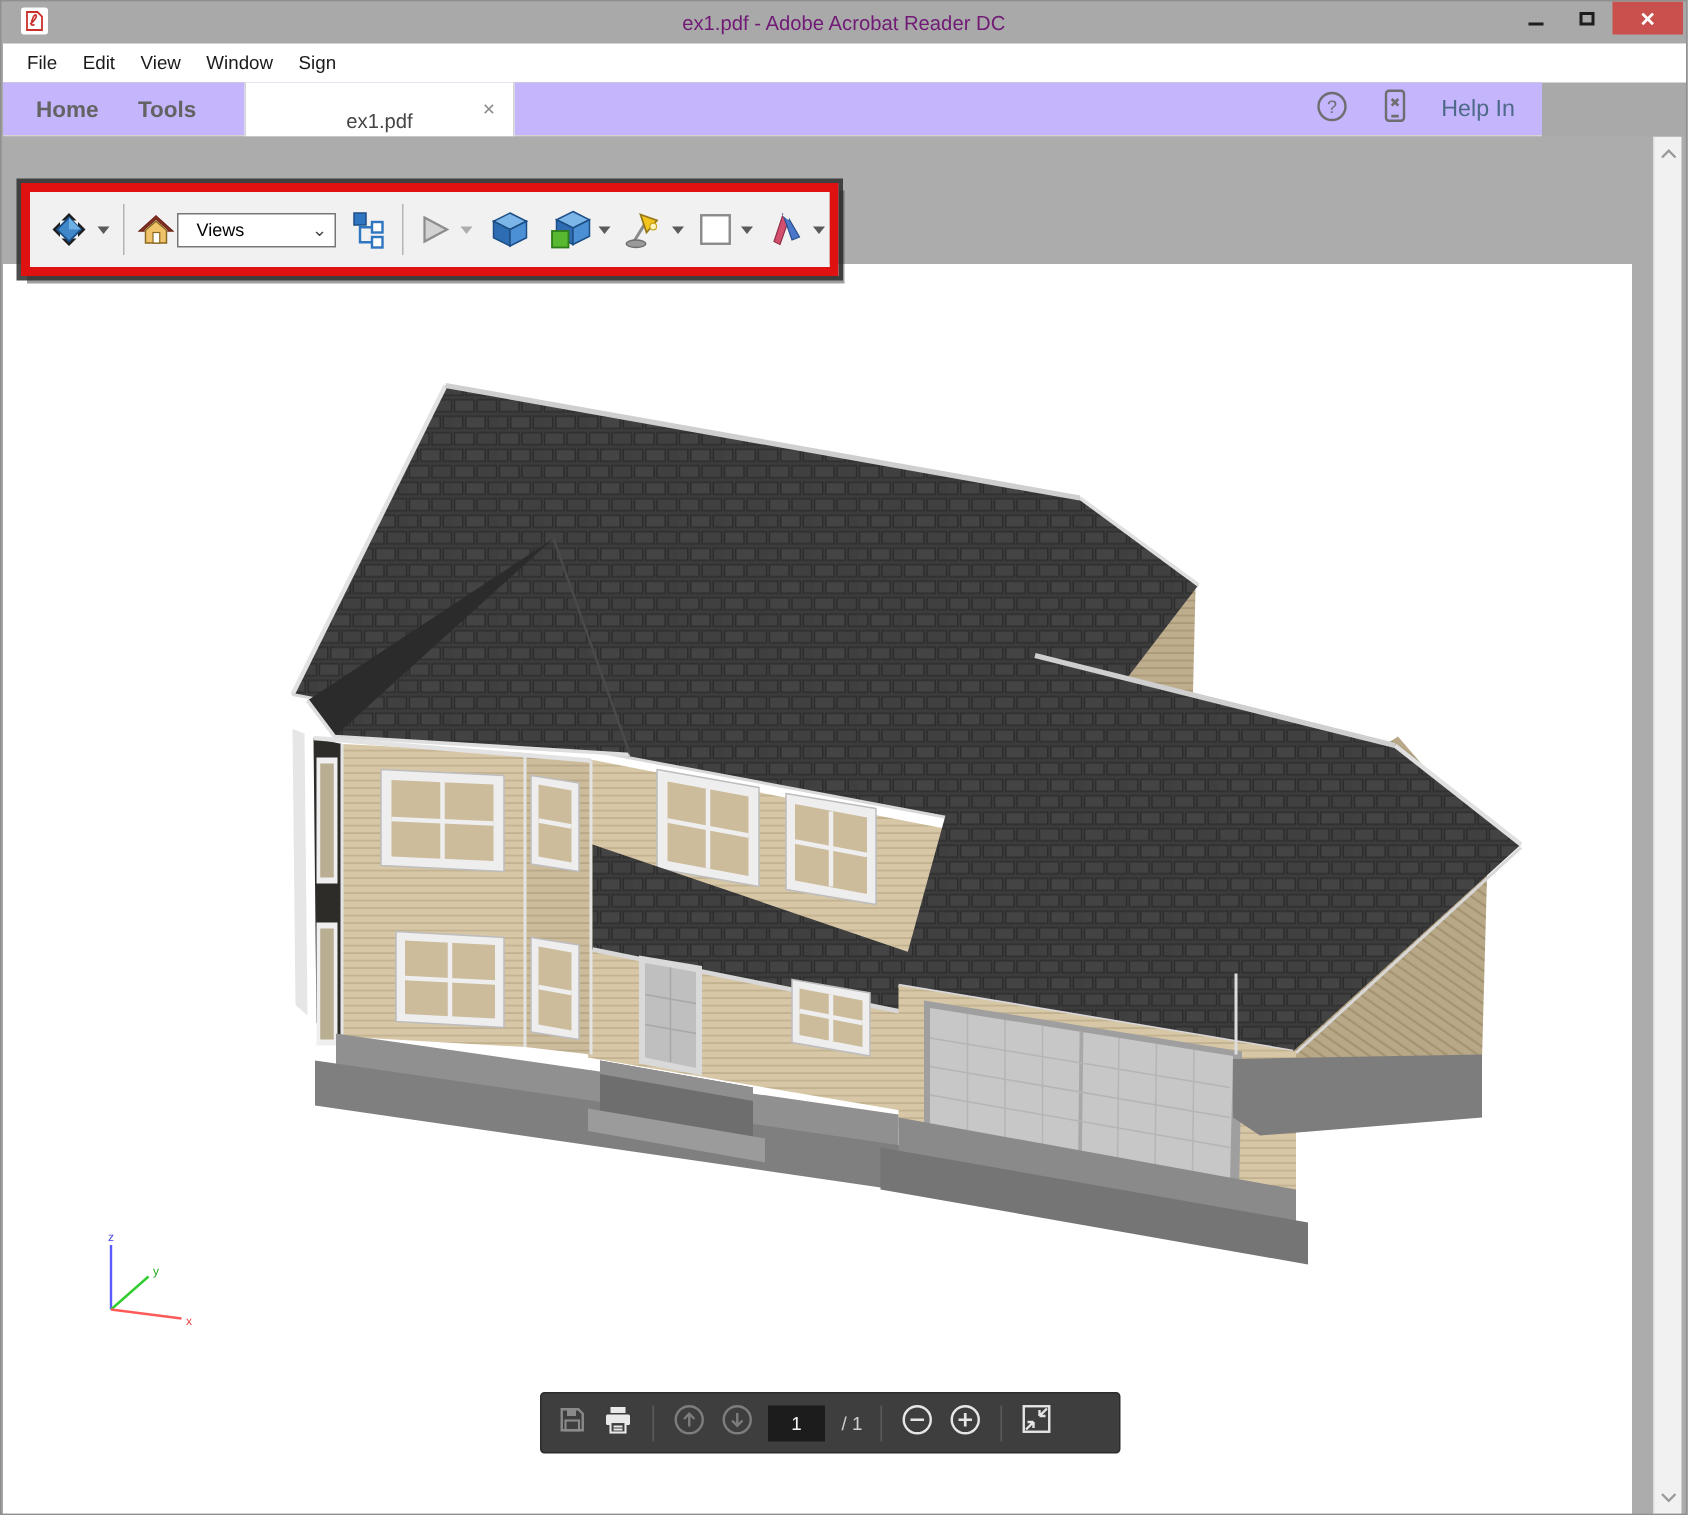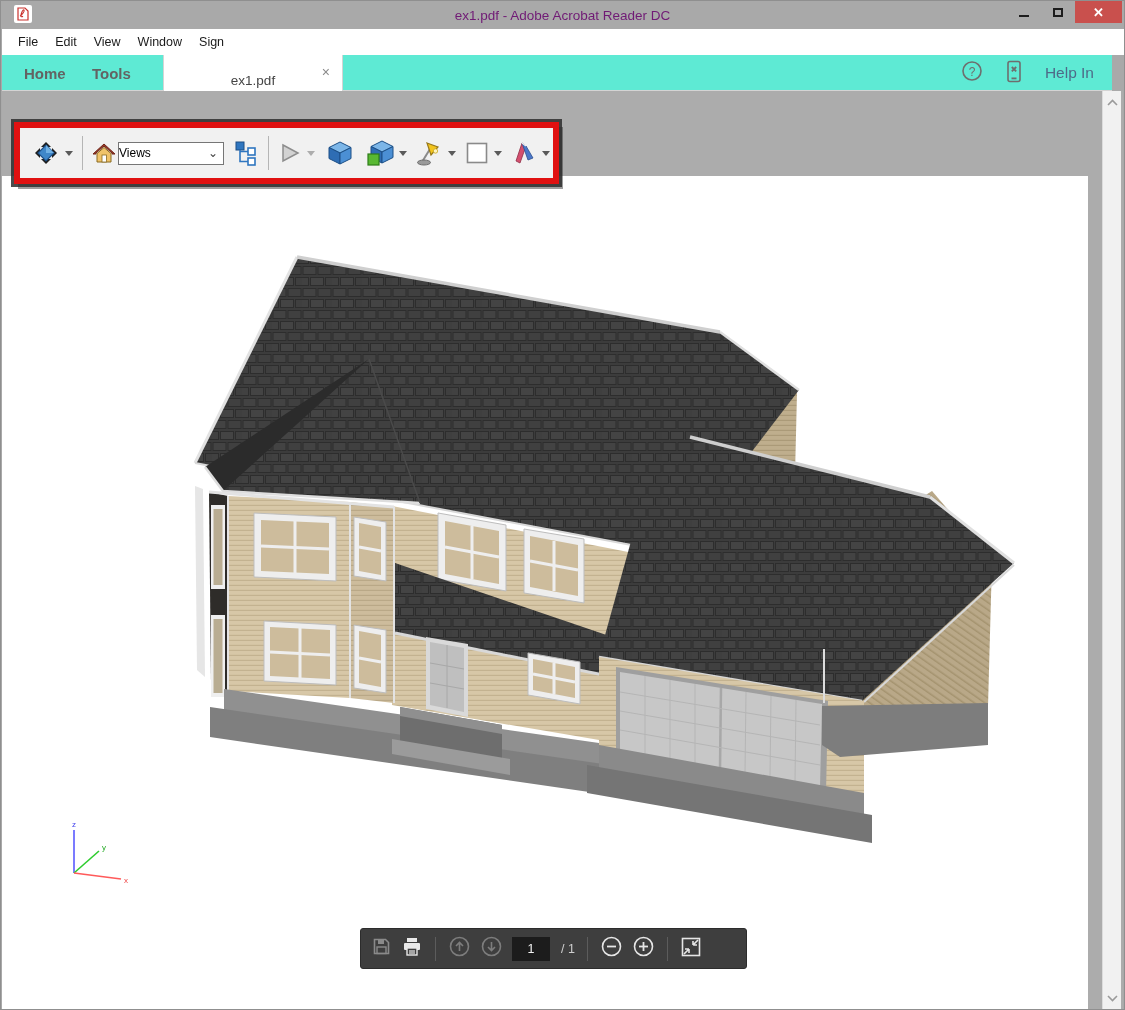--- a/index.html
+++ b/index.html
@@ -19,42 +19,42 @@
   .winbtn{width:34px; height:22px; display:flex; align-items:center; justify-content:center; color:#222; font-size:12px; cursor:default;}
   .winbtn.min .bar{width:10px; height:2px; background:#1d1d1d; margin-top:8px;}
   .winbtn.max .box{width:10px; height:9px; border:2px solid #1d1d1d;}
   .winbtn.close{width:47px; background:var(--close_button); color:#fff; font-size:13px; font-weight:bold;}
 
   
   .menubar{position:absolute; left:1px; top:28px; width:1123px; height:26px; background:#fff; display:flex; align-items:center; padding-left:16px; gap:17px;}
   .menubar .mitem{font-size:12.5px; color:#1a1a1a; cursor:default;}
 
   
-  .tabbar{position:absolute; left:1px; top:54px; width:1110px; height:36px; background:#5eead4; border-bottom:1px solid #d4d4d4;}
+  .tabbar{position:absolute; left:1px; top:54px; width:1026px; height:36px; background:#c4b5fd; border-bottom:1px solid #d4d4d4;}
   .tab-home{position:absolute; left:22px; top:0; height:36px; display:flex; align-items:center; font-size:15px; font-weight:600; color:#636363;}
   .tab-tools{position:absolute; left:90px; top:0; height:36px; display:flex; align-items:center; font-size:15px; font-weight:700; color:#636363;}
   .doc-tab{position:absolute; left:161px; top:0; width:180px; height:36px; background:#fff; border-left:1px solid #d4d4d4; border-right:1px solid #d4d4d4; display:flex; align-items:center; justify-content:center;}
   .doc-tab .label{font-size:13.5px; color:#454545;margin-top:14px;}
   .doc-tab .close{position:absolute; right:12px; top:9px; font-size:14px; color:#8a8a8a;}
   .tab-right{position:absolute; right:18px; top:0; height:36px; display:flex; align-items:center; gap:22px;}
   .signin{font-size:15.5px; color:var(--sign_in_text);}
 
   
   .docarea{position:absolute; left:1px; top:90px; width:1121px; height:919px; background:var(--canvas); overflow:hidden;}
   .pagewhite{position:absolute; left:0px; top:85px; width:1086px; height:834px; background:var(--page);}
   .house-svg{position:absolute; left:0; top:0; width:1121px; height:919px;}
 
   
   .red-box{position:absolute; left:12px; top:31px; width:545px; height:62px; border:6px solid var(--annotation_red); outline:3px solid rgba(45,45,45,0.85); box-shadow:4px 5px 0 rgba(40,40,40,0.45);}
   .tb3d{width:100%; height:100%; background:var(--toolbar_panel); display:flex; align-items:center; padding-left:12px;}
   .tb3d .grp{display:flex; align-items:center;}
   .tb3d .sep{width:1px; height:34px; background:#b5b5b5; margin:0 9px;}
   .caret{width:0; height:0; border-left:4px solid transparent; border-right:4px solid transparent; border-top:5px solid #5a5a5a; margin-left:5px;}
   .caret.dim{border-top-color:#adadad;}
-  .views-box{width:106px; height:23px; background:#fff; border:1px solid #767676; display:flex; align-items:center; padding:0 0; margin:0 2px; font-size:12px; color:#000; position:relative;}
+  .views-box{width:106px; height:23px; background:#fff; border:1px solid #767676; display:flex; align-items:center; padding:0 12px; margin:0 2px; font-size:12px; color:#000; position:relative;}
   .views-box .vchev{position:absolute; right:5px; top:3px; color:#444; font-size:12px;}
 
   
   .floatbar{position:absolute; left:358px; top:837px; width:387px; height:41px; background:var(--float_toolbar); border:1px solid #2c2c2c; border-radius:3px; display:flex; align-items:center; padding:0 10px; gap:9px;}
   .floatbar .fsep{width:1px; height:24px; background:#5c5c5c; margin:0 3px;}
   .pagebox{width:38px; height:24px; background:#1c1c1c; color:#f2f2f2; font-size:12.5px; display:flex; align-items:center; justify-content:center;}
   .pagetotal{color:#cfcfcf; font-size:12.5px; margin-left:2px;}
 
   
   .scrollbar{position:absolute; right:2px; top:0; width:19px; height:919px; background:#f1f1f1; border-left:1px solid #dcdcdc;}

